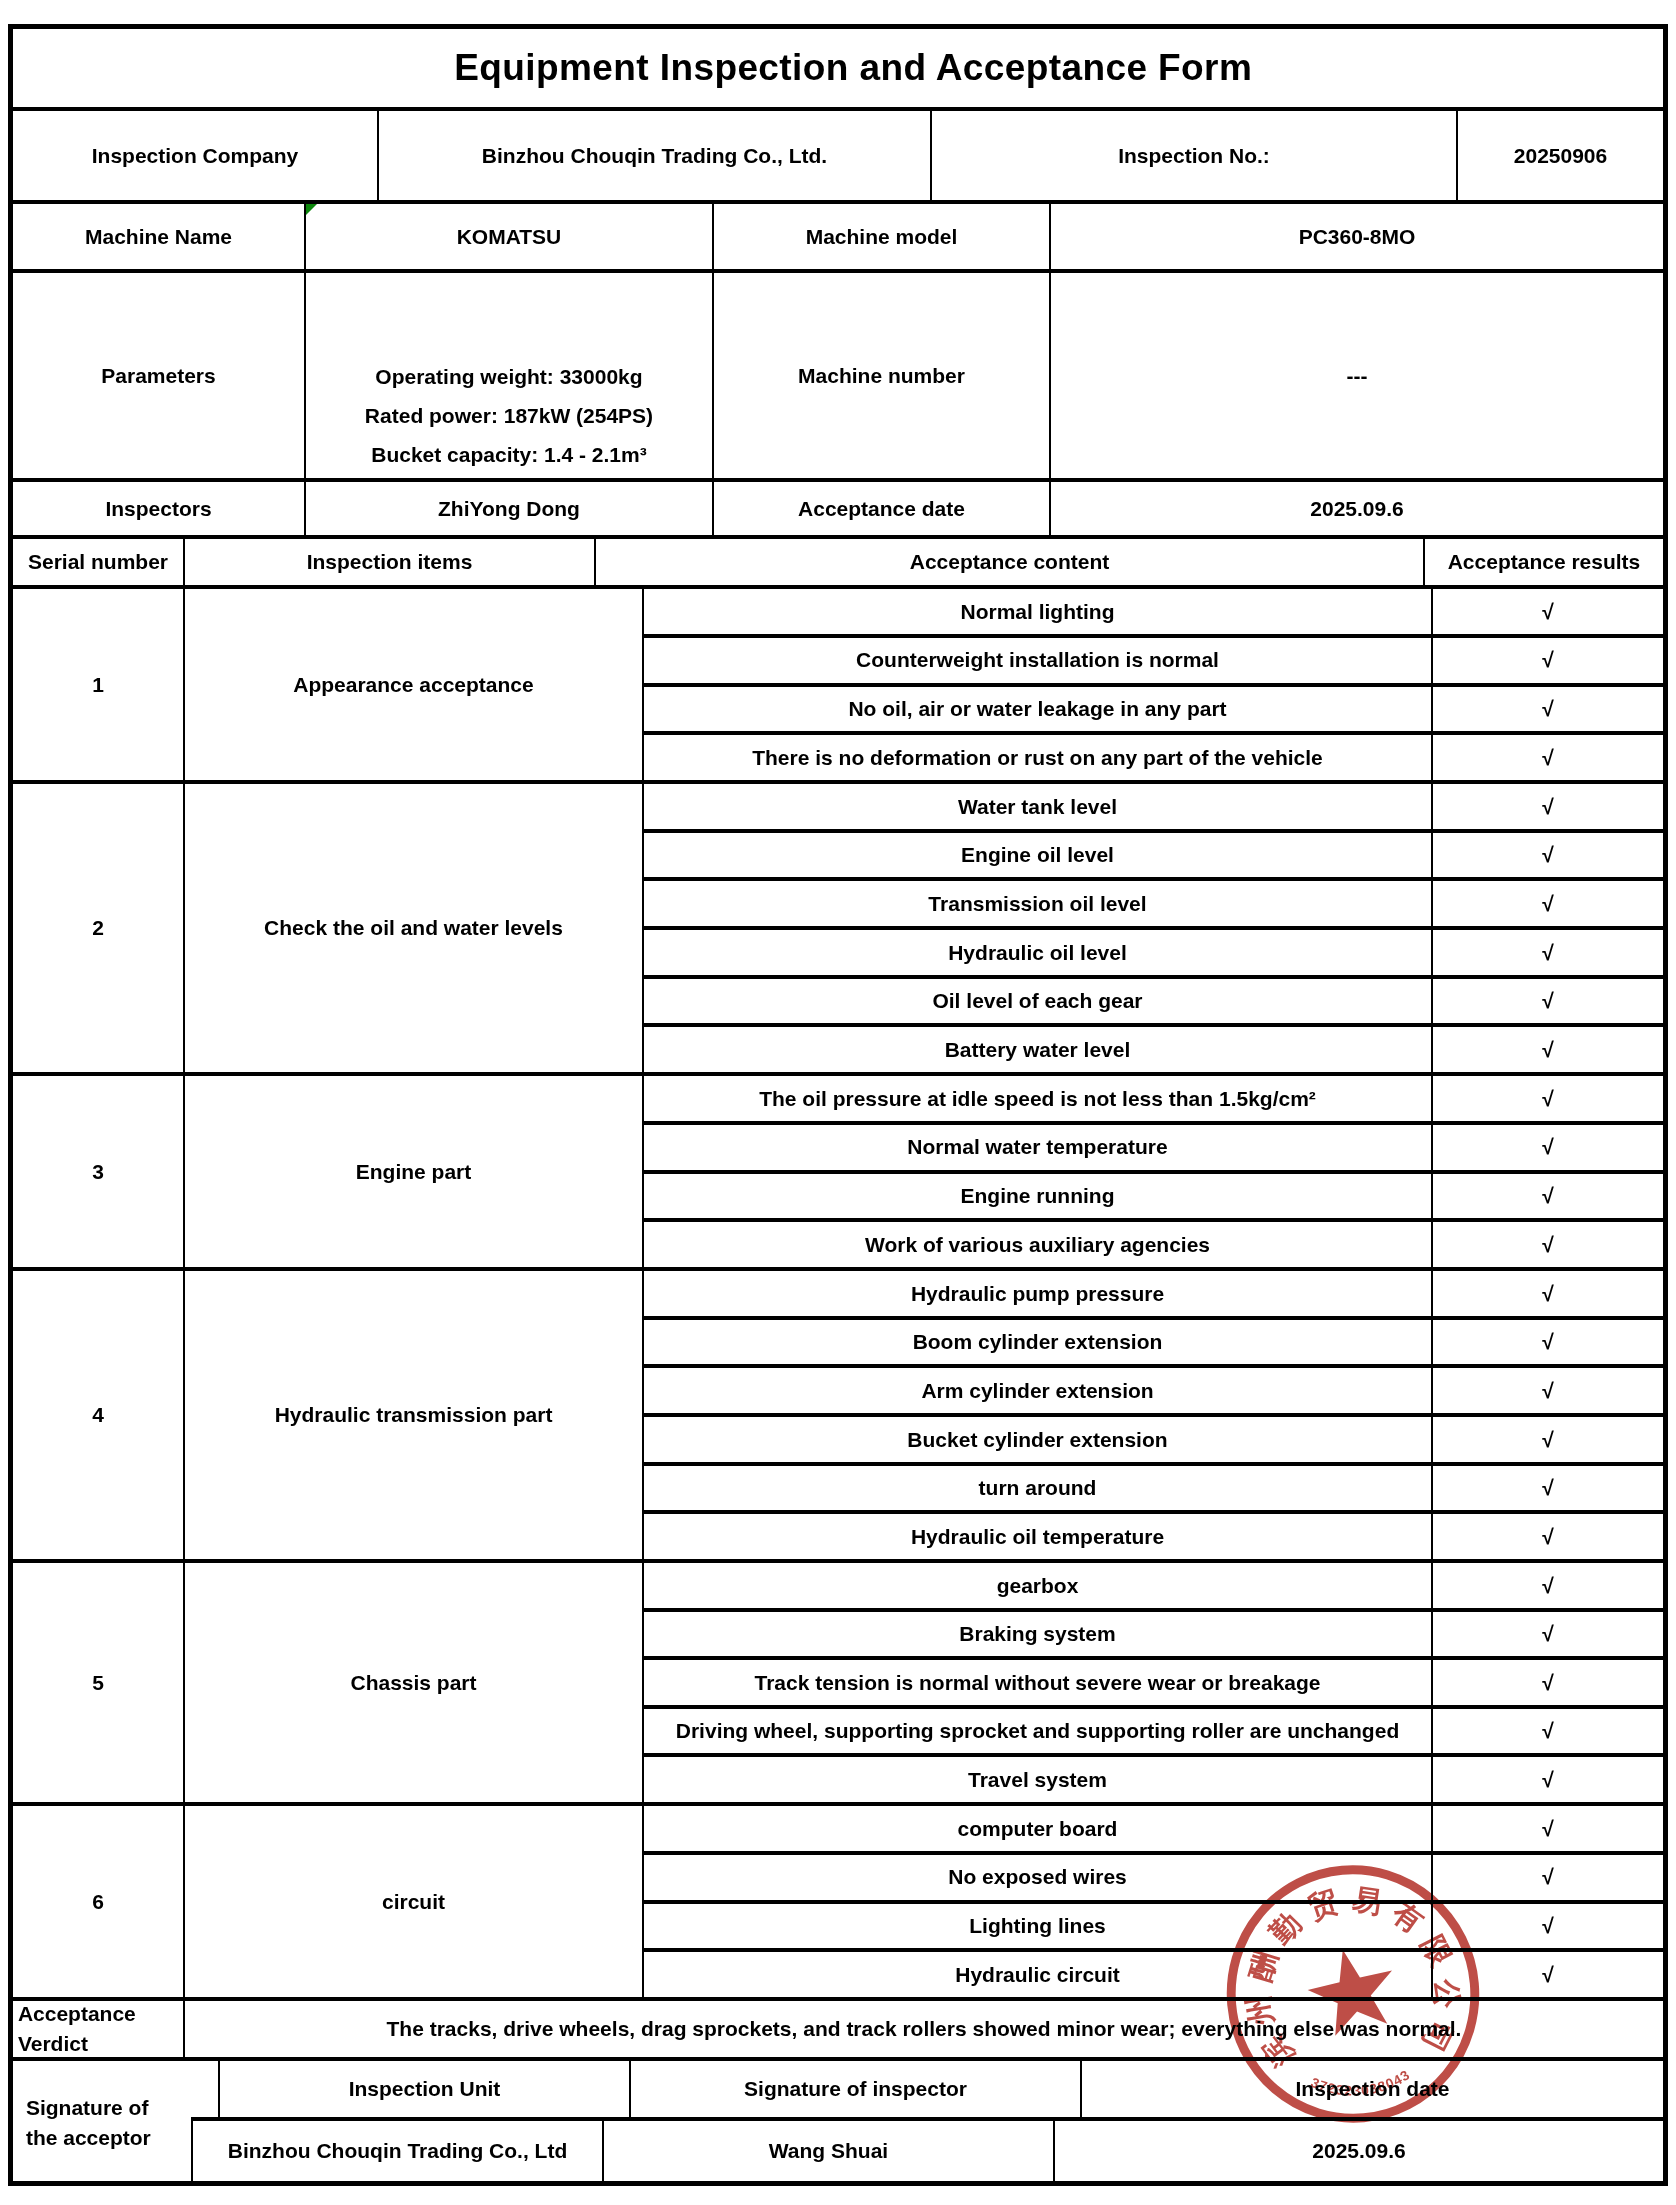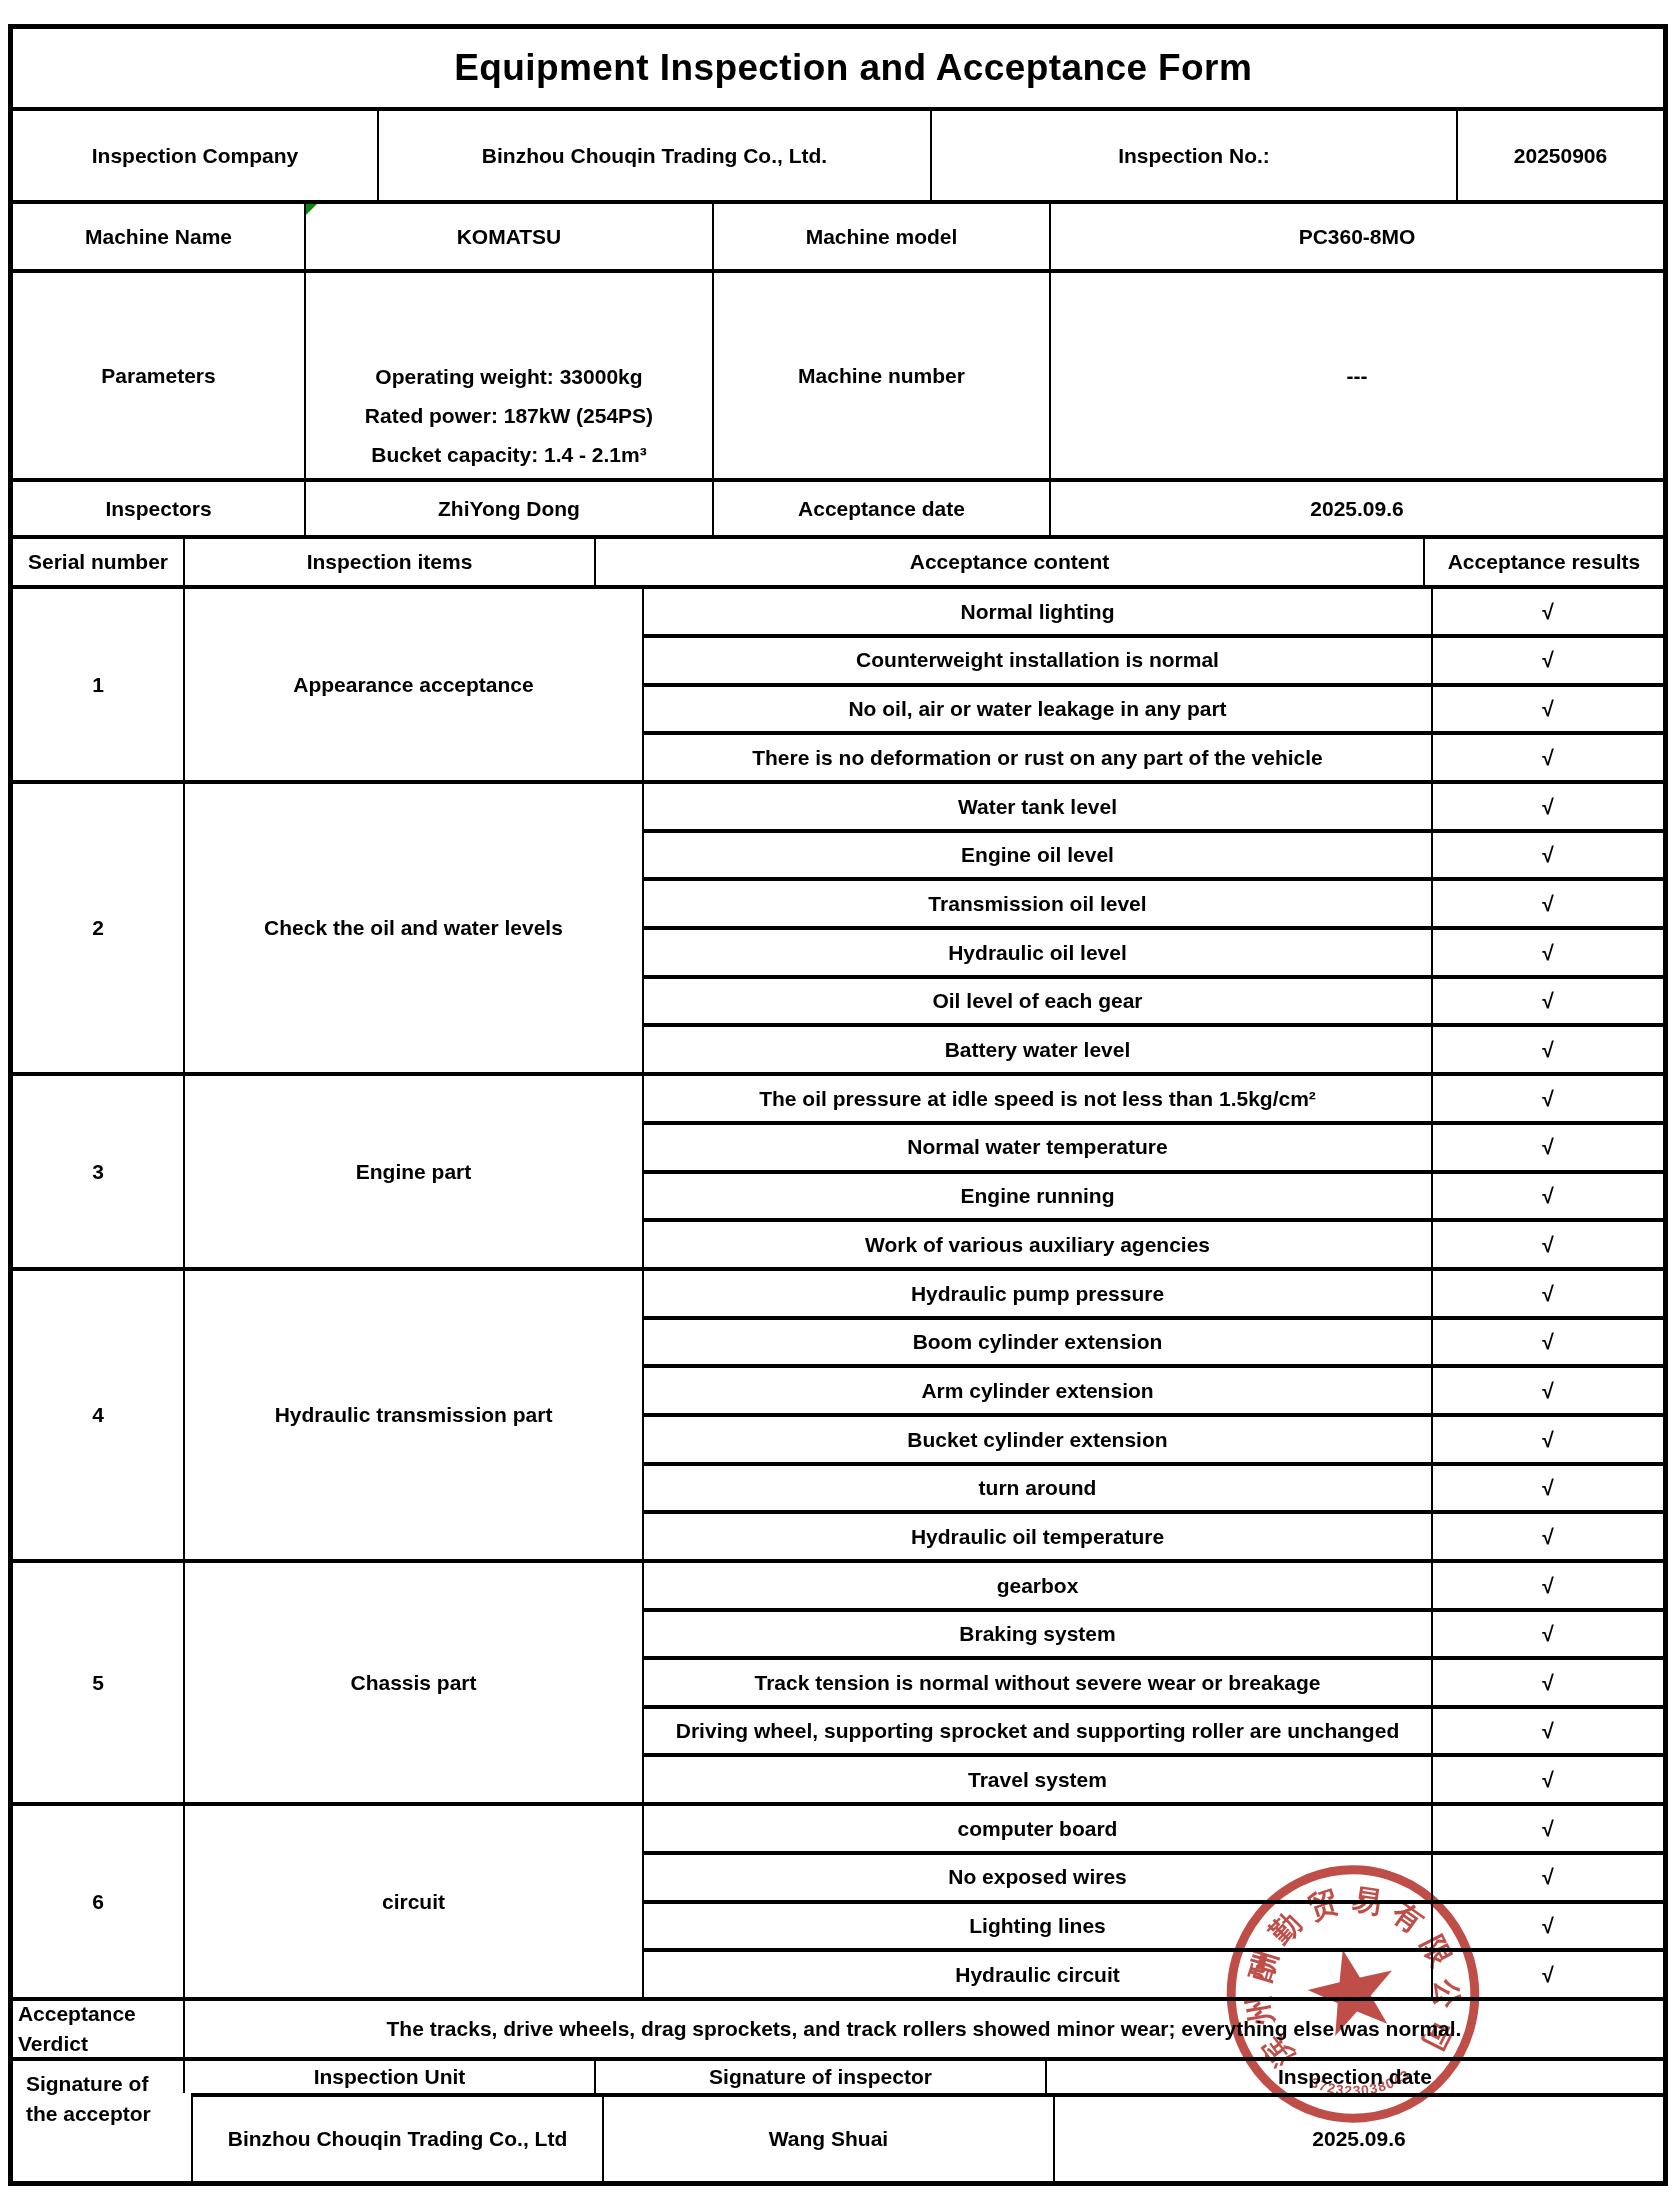--- a/index.html
+++ b/index.html
@@ -39,21 +39,21 @@
   .subrow{display:flex; flex:1 1 auto; box-sizing:border-box; border-top:4px solid #000;}
   .subrow:first-child{border-top:none;}
   .subrow .cell{padding:1.6px 6.5px;}
   .col-serial{width:170px;}
   .col-item{width:459px; border-left:2.4px solid #000;}
   .sec .sec-rows{border-left:2.4px solid #000;}
   .col-content{flex:1 1 auto;}
   .col-result{width:232px; border-left:2.4px solid #000;}
   
   .r-verdict{height:60px;}
-  .r-sig1{height:36px;}
+  .r-sig1{height:60px;padding-left:35px;}
   .r-sig2{flex:1 1 auto; border-top:4px solid #000;}
   .left-label{justify-content:flex-start; text-align:left; line-height:1.45; padding-left:4.9px;}
   .corner-flag{
     position:absolute; top:0; left:0; width:0; height:0;
     border-top:11.4px solid #0b860b; border-right:11.4px solid transparent;
   }
   .rel{position:relative;}
   
   .stamp{
     position:absolute; left:1215px; top:1856px; width:276px; height:276px;

